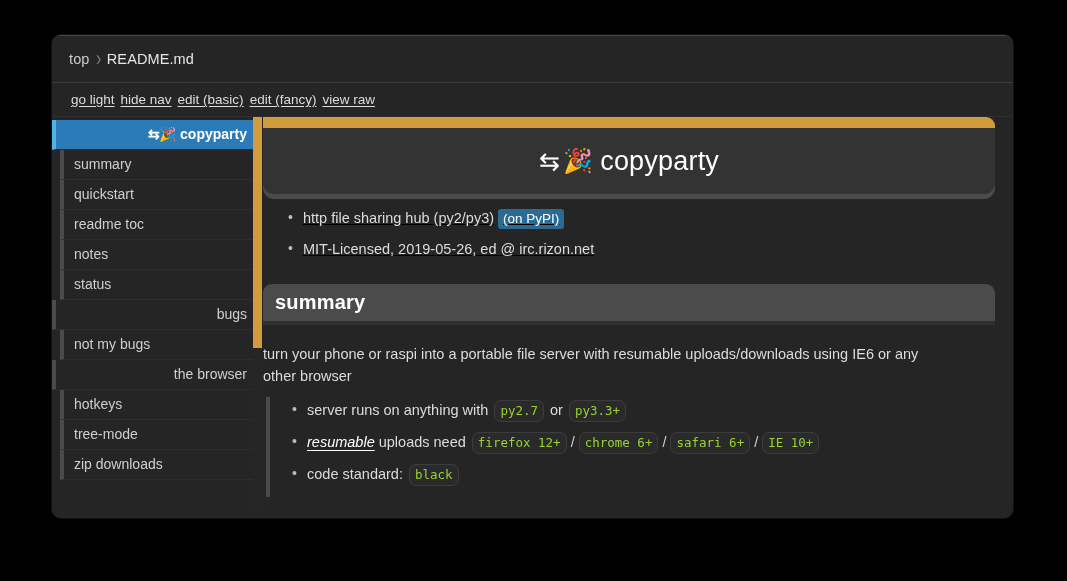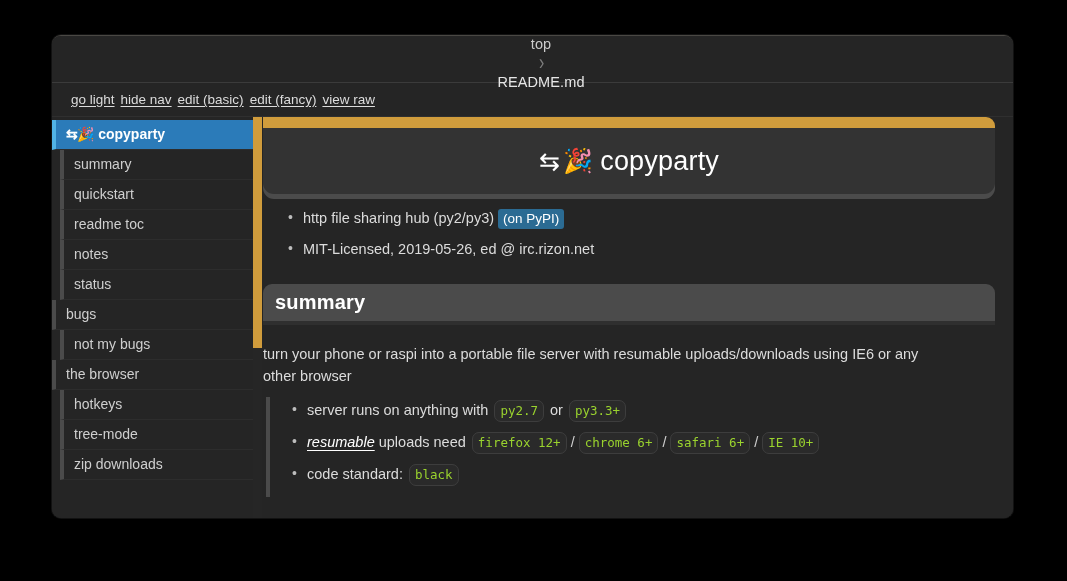--- a/index.html
+++ b/index.html
@@ -24,21 +24,20 @@
   }
 
   
   #breadcrumb-bar {
     height: 47px;
     background: #252525;
     border-bottom: 1px solid #3b3b3b;
     display: flex;
     align-items: center;
     padding-left: 17px;
-    flex-direction: column;
   }
   .crumb {
     color: #ccc;
     font-size: 14.5px;
     text-decoration: none;
     letter-spacing: .1px;
   }
   .crumb-sep {
     display: inline-block;
     color: #7d7d7d;
@@ -95,21 +94,21 @@
     color: #cfcfcf;
     font-size: 14px;
     padding: 7px 6px 7px 10px;
     border-bottom: 1px solid #2d2d2d;
     border-left: 4px solid #4b4b4b;
     margin-left: 8px;
     cursor: pointer;
     white-space: nowrap;
     line-height: 15px;
   }
-  .nav-item.lvl1 { margin-left: 0px; }
+  .nav-item.lvl1 { margin-left: 0px; text-align: right; }
   .nav-item.sel {
     background: #2b7bb9;
     color: #fff;
     border-left-color: #51b3e6;
     margin-left: 0;
     font-weight: bold;
   }
   .nav-item.sel .navemoji { margin-right: 3px; }
   #sb-scrollbar {
     position: absolute;
@@ -166,20 +165,21 @@
     gap: 2px;
   }
   .hero-arrow { font-size: 25px; }
   .hero-emoji { font-size: 24px; margin: 0 5px 0 1px; }
 
   
   ul.doclist {
     list-style: none;
     margin: 0;
     padding: 0 0 0 40px;
+    text-decoration: underline;
   }
   ul.doclist > li {
     position: relative;
     color: #dcdcdc;
     font-size: 14.5px;
     line-height: 17px;
     padding: 0 0 14px 0;
   }
   ul.doclist > li::before {
     content: "•";

